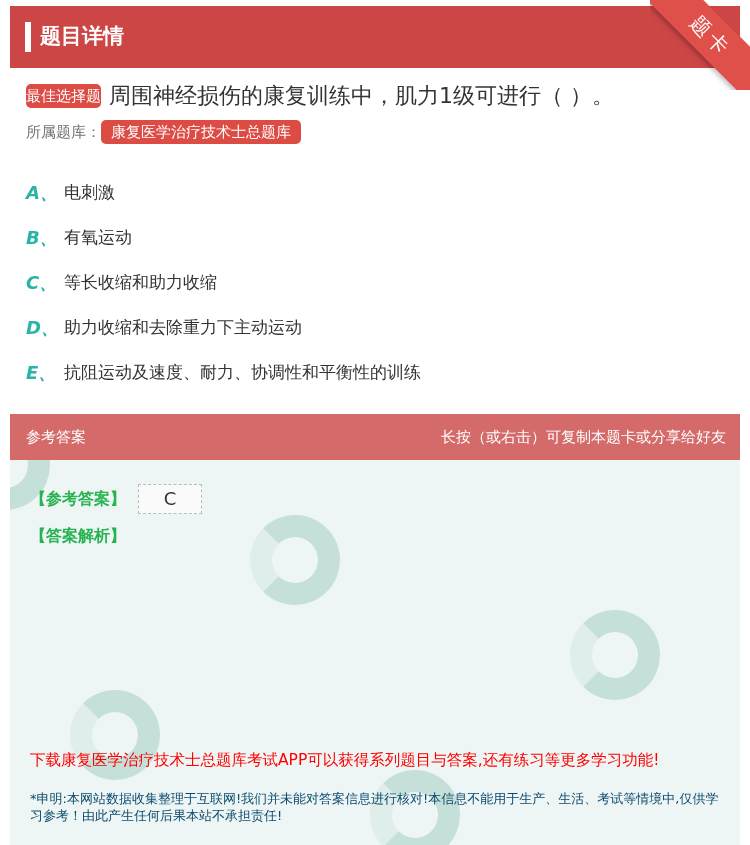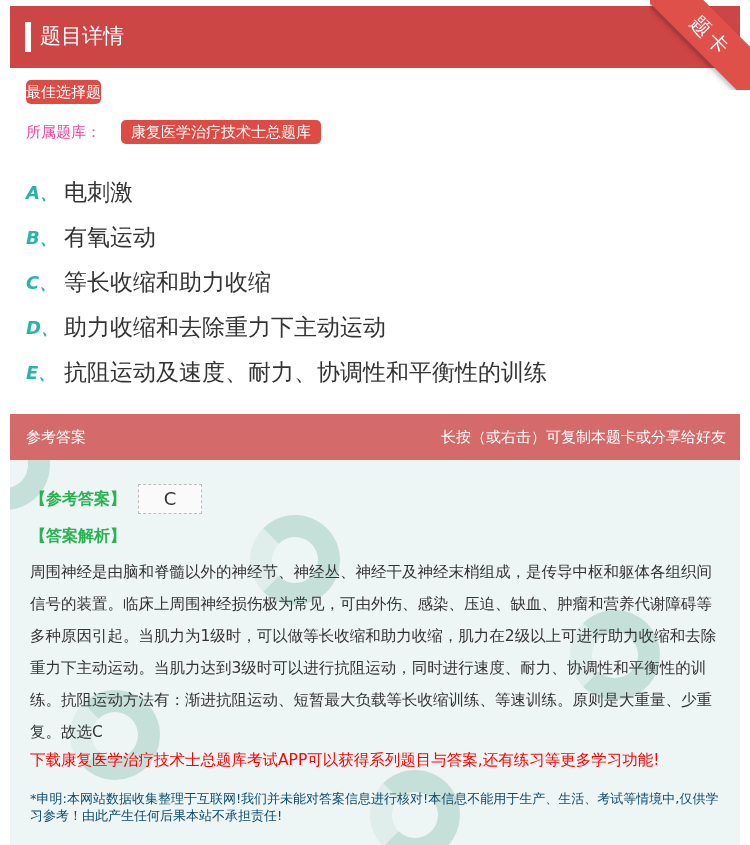--- a/index.html
+++ b/index.html
@@ -7,21 +7,21 @@
     body { font-family: "DejaVu Sans", "Liberation Sans", sans-serif; color: #333; position: relative; }
 
     .header-bar {
       position: absolute; left: 10px; top: 6px; width: 730px; height: 62px;
       background: #cc4646;
     }
     .header-accent {
       position: absolute; left: 15px; top: 16px; width: 6px; height: 30px; background: #ffffff;
     }
     .header-title {
-      position: absolute; left: 30px; top: 14px; font-size: 21px; font-weight: normal; color: #ffffff;
+      position: absolute; left: 30px; top: 14px; font-size: 21px; font-weight: bold; color: #ffffff;
       line-height: 32px;
     }
     .ribbon-wrap {
       position: absolute; right: 0; top: 0; width: 100px; height: 90px; overflow: hidden;
     }
     .ribbon {
       position: absolute; right: -36px; top: 16px; width: 150px; height: 40px;
       background: #e0504a; transform: rotate(45deg);
       box-shadow: 0 3px 5px rgba(0,0,0,0.25);
       text-align: center; color: #fff; font-size: 20px; line-height: 40px; letter-spacing: 4px;
@@ -33,32 +33,32 @@
     .badge {
       background: #dc4b44; color: #fff; border-radius: 5px; font-size: 15px; padding: 2px 0;
       line-height: 20px;
     }
     .question-text {
       margin-left: 8px; font-size: 22px; color: #333; line-height: 32px;
     }
     .bank-row {
       position: absolute; left: 26px; top: 120px; display: flex; align-items: center;
     }
-    .bank-label { font-size: 15px; color: #ec4899; }
+    .bank-label { font-size: 15px; color: #737373; }
     .bank-badge {
-      margin-left: 20px; background: #dc4b44; color: #fff; border-radius: 5px; font-size: 15px;
+      margin-left: 0; background: #dc4b44; color: #fff; border-radius: 5px; font-size: 15px;
       padding: 1px 10px; line-height: 22px;
     }
 
     .options { position: absolute; left: 26px; top: 170px; }
     .option { display: flex; align-items: center; height: 45px; }
     .opt-letter {
       width: 38px; font-size: 18px; font-weight: bold; font-style: italic; color: #2ab4a8;
     }
-    .opt-text { font-size: 23px; color: #333; }
+    .opt-text { font-size: 17px; color: #333; }
 
     .answer-header {
       position: absolute; left: 10px; top: 414px; width: 730px; height: 46px;
       background: #d46a69; color: #fff; font-size: 15px;
       display: flex; justify-content: space-between; align-items: center; padding: 0 14px 0 16px;
     }
     .answer-body {
       position: absolute; left: 10px; top: 460px; width: 730px; height: 470px;
       background: #eef6f5; overflow: hidden;
     }
@@ -92,20 +92,21 @@
 <div class="header-bar">
   <div class="header-accent"></div>
   <div class="header-title">题目详情</div>
 </div>
 <div class="ribbon-wrap">
   <div class="ribbon">题卡</div>
 </div>
 
 <div class="question-row">
   <span class="badge">最佳选择题</span>
+  <span class="question-text">周围神经损伤的康复训练中，肌力1级可进行（ ）。</span>
 </div>
 <div class="bank-row">
   <span class="bank-label">所属题库：</span>
   <span class="bank-badge">康复医学治疗技术士总题库</span>
 </div>
 
 <div class="options">
   <div class="option">
     <span class="opt-letter">A、</span>
     <span class="opt-text">电刺激</span>
@@ -138,16 +139,15 @@
   <div class="watermark-ring" style="left:560px; top:150px; width:90px; height:90px;"></div>
   <div class="watermark-ring" style="left:60px; top:230px; width:90px; height:90px;"></div>
   <div class="watermark-ring" style="left:360px; top:310px; width:90px; height:90px;"></div>
   <div class="watermark-ring" style="left:-50px; top:-40px; width:90px; height:90px;"></div>
 
   <div class="ref-answer">
     <span class="green-label">【参考答案】</span>
     <span class="answer-img">C</span>
   </div>
   <div class="analysis-label green-label">【答案解析】</div>
-  <div class="analysis-text">周围神经是由脑和脊髓以外的神经节、神经丛、神经干及神经末梢组成，是传导中枢和躯体各组织间信号的装置。临床上周围神经损伤极为常见，可由外伤、感染、压迫、缺血、肿瘤和营养代谢障碍等多种原因引起。当肌力为1级时，可以做等长收缩和助力收缩，肌力在2级以上可进行助力收缩和去除重力下主动运动。当肌力达到3级时可以进行抗阻运动，同时进行速度、耐力、协调性和平衡性的训练。抗阻运动方法有：渐进抗阻运动、短暂最大负载等长收缩训练、等速训练。原则是大重量、少重复。故选C</div>
   <div class="promo">下载康复医学治疗技术士总题库考试APP可以获得系列题目与答案,还有练习等更多学习功能!</div>
   <div class="disclaimer">*申明:本网站数据收集整理于互联网!我们并未能对答案信息进行核对!本信息不能用于生产、生活、考试等情境中,仅供学习参考！由此产生任何后果本站不承担责任!</div>
 </div>
 
 </body></html>

